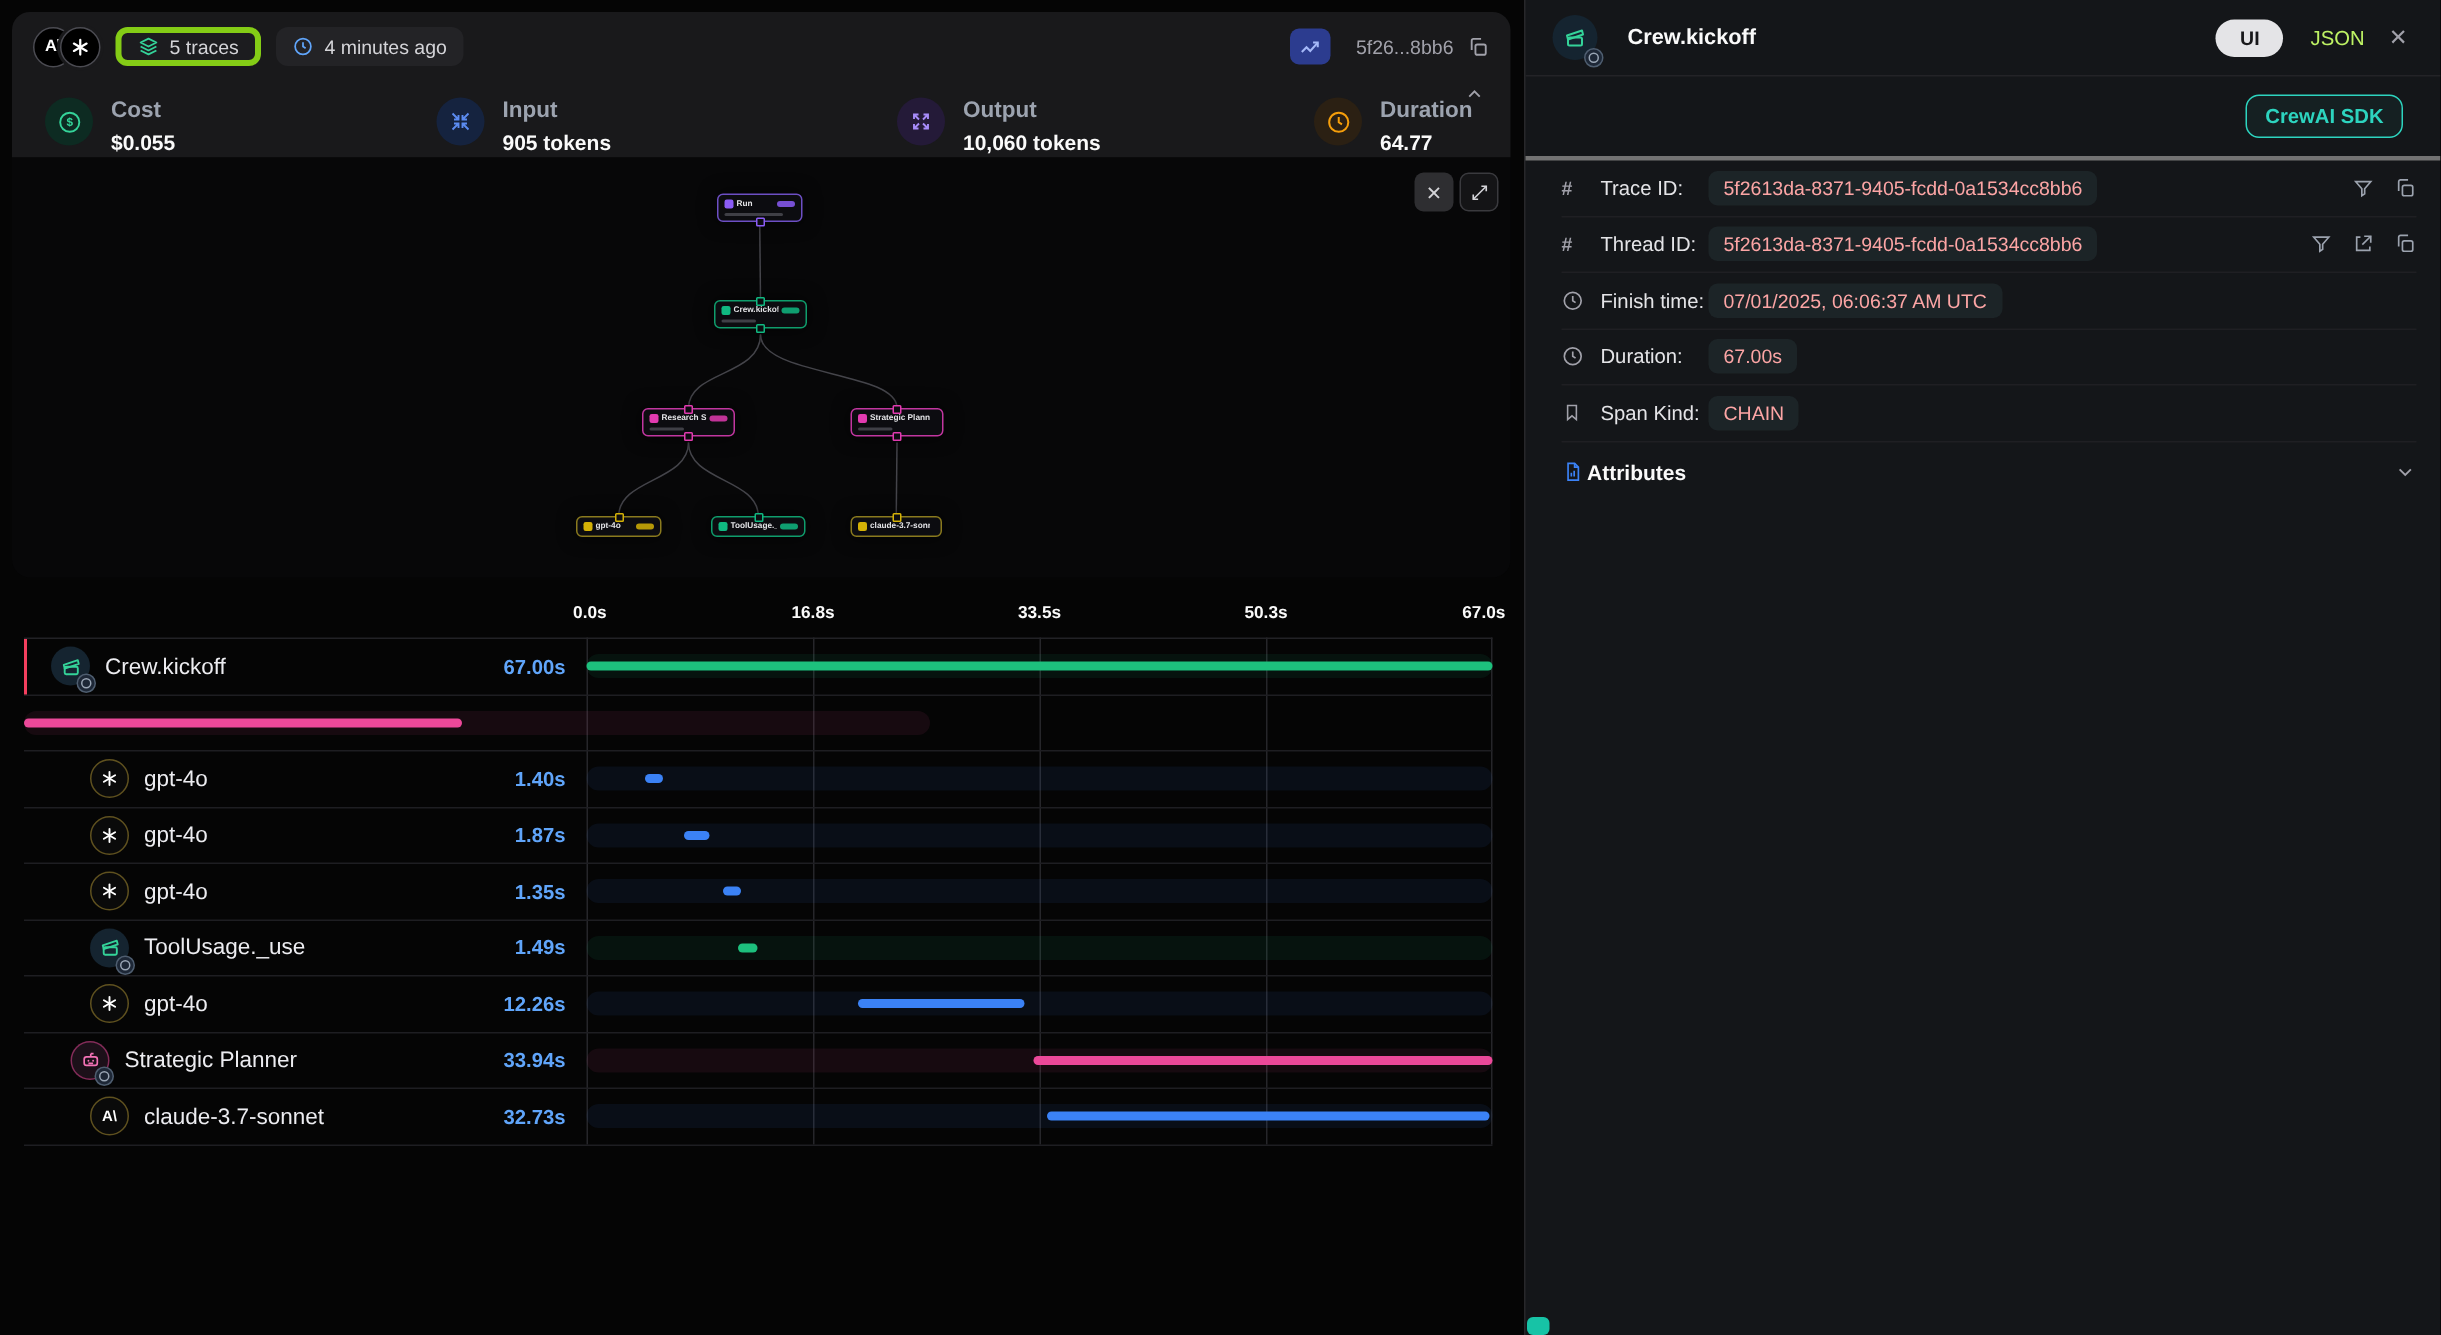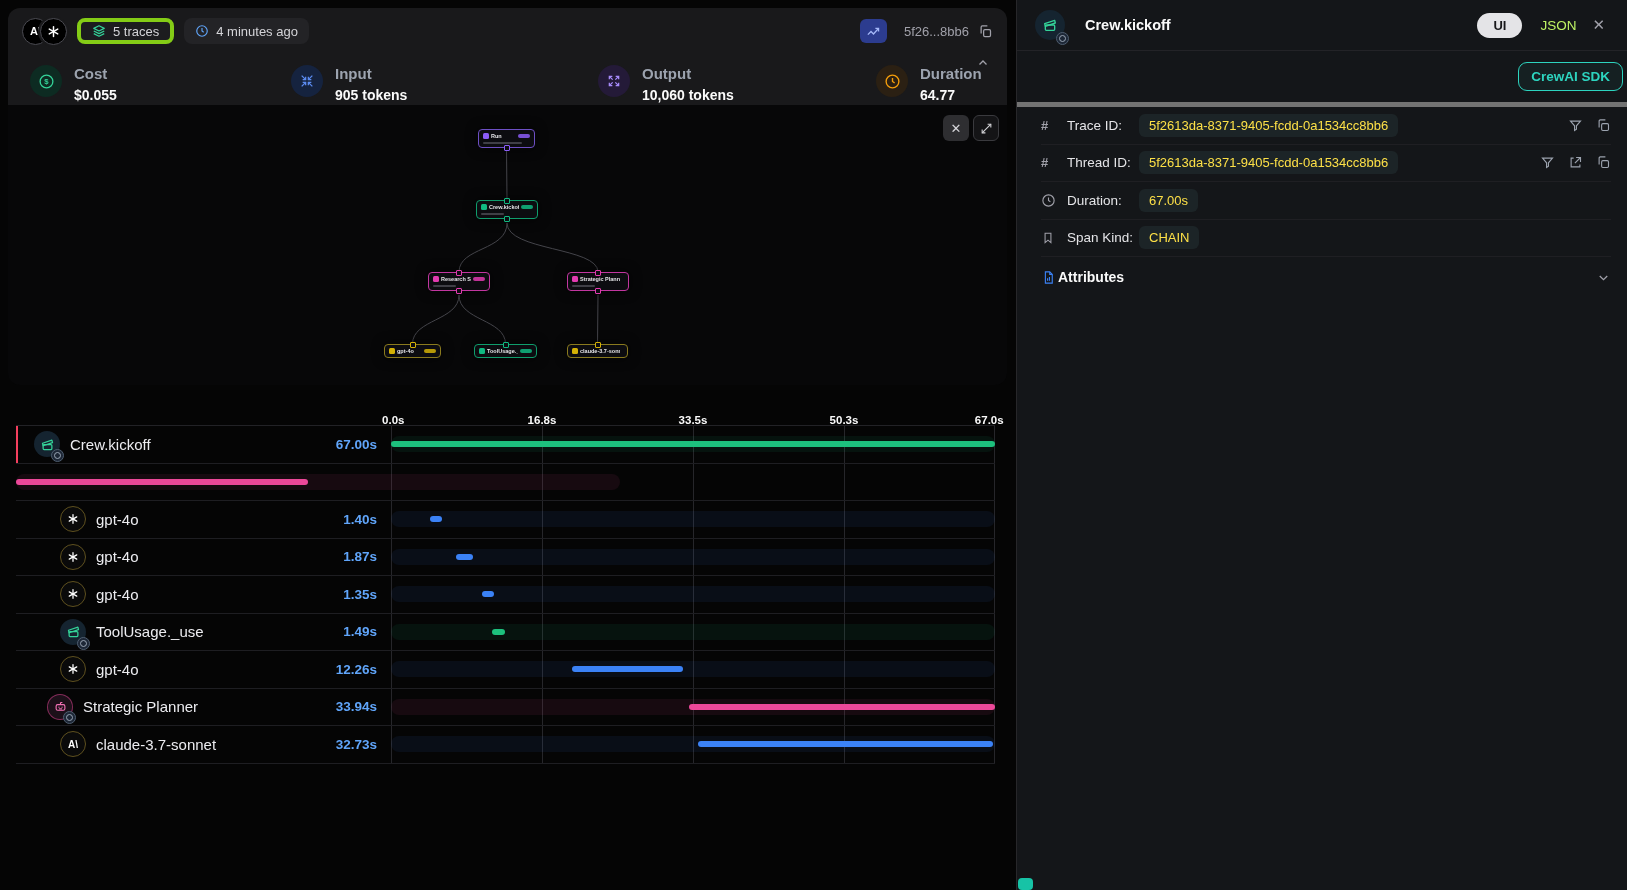--- a/index.html
+++ b/index.html
@@ -54,21 +54,21 @@
   .green  { border-color:#0f9d6c; color:#10b981; }
   .pink   { border-color:#c236a0; color:#e23bb0; }
   .yellow { border-color:#8a7a1e; color:#d4b106; }
   .gbtn { position:absolute; width:26px; height:26px; border-radius:6px; display:flex;
     align-items:center; justify-content:center; color:#d4d4d8; }
   .gbtn.close { left:935px; top:10px; background:#2e2e31; font-size:13px; }
   .gbtn.expand { left:965px; top:10px; background:#141416; border:1px solid #3a3a3e; }
 
   
   .wf { position:absolute; left:16px; top:400px; width:979px; height:363px; }
-  .wf-axis { position:absolute; left:375px; top:0; width:604px; height:25px;margin-top:11px; }
+  .wf-axis { position:absolute; left:375px; top:0; width:604px; height:25px; }
   .wf-axis span { position:absolute; top:3px; font-size:11.5px; font-weight:700; color:#fafafa;
     transform:translateX(-50%); }
   .wf-grid { position:absolute; left:375px; top:25px; width:604px; height:338px; }
   .wf-grid i { position:absolute; top:0; bottom:0; width:1px; background:#26262a; }
   .wf-table { position:absolute; left:0; top:25px; width:979px; border-top:1px solid #222226; }
   .wf-row { display:flex; height:37.5px; border-bottom:1px solid #1e1e22; position:relative; }
   .wf-row.selected::before { content:""; position:absolute; left:0; top:0; bottom:0; width:2px;
     background:#f43f5e; }
   .wf-label { width:375px; display:flex; align-items:center; padding-right:14px; flex:none; }
   .depth-0 .wf-label { padding-left:18px; }
@@ -93,28 +93,28 @@
   .panel { position:absolute; left:1016px; top:0; width:611px; height:890px;
     background:#141619; border-left:1px solid #27272a; }
   .p-header { height:50px; display:flex; align-items:center; padding:0 18px; }
   .p-title { font-size:14.5px; font-weight:700; color:#fafafa; margin-left:10px; }
   .tab-ui { margin-left:auto; background:#e4e4e7; color:#18181b; font-weight:700; font-size:13px;
     padding:5px 16px; border-radius:999px; }
   .tab-json { color:#bef264; font-size:13.5px; margin:0 16px 0 18px; }
   .p-close { color:#a1a1aa; font-size:15px; margin-right:4px; }
   .p-div { height:1px; background:#232327; }
   .sdk-row { height:56px; display:flex; align-items:center; justify-content:flex-end;
-    padding:0 4px; border-bottom:5px solid #737373; }
+    padding:0 25px; border-bottom:3px solid #737373; }
   .sdk-pill { color:#2dd4bf; border:1px solid #2dd4bf; border-radius:9px; padding:6px 12px;
     font-size:13.5px; font-weight:700; background:rgba(45,212,191,.06); }
   .f-row { height:37.5px; display:flex; align-items:center; margin:0 16px 0 24px;
     border-bottom:1px solid #1f1f23; }
   .f-icon { width:17px; display:flex; color:#a1a1aa; font-size:13px; font-weight:700; flex:none; }
   .f-label { font-size:13.5px; color:#e4e4e7; margin-left:9px; width:72px; flex:none; }
-  .f-value { background:#1c2427; color:#fde047; font-size:13px; padding:4px 10px;
+  .f-value { background:#1c2427; color:#fca5a5; font-size:13px; padding:4px 10px;
     border-radius:6px; white-space:nowrap; }
   .f-actions { margin-left:auto; display:flex; gap:13px; color:#9ca3af; align-items:center; }
   .attr-row { height:40px; display:flex; align-items:center; margin:0 16px 0 24px; }
   .attr-label { font-size:14px; font-weight:700; color:#fafafa; }
   .attr-chevron { margin-left:auto; color:#a1a1aa; display:flex; }
   .chat-widget { position:absolute; left:1018px; top:878px; width:15px; height:12px;
     border-radius:4px; background:#17c3a6; }
   svg { display:block; }
 </style>
 </head>
@@ -537,20 +537,30 @@
       <span>
           <svg width="15" height="15" viewBox="0 0 24 24" fill="none" stroke="currentColor" stroke-width="1.8">
             <rect x="9" y="9" width="11" height="11" rx="2"></rect>
             <path d="M5 15V5a2 2 0 0 1 2-2h8"></path>
           </svg>
         </span>
     </span>
   </div>
 
 
+  <div class="f-row">
+    <span class="f-icon">
+        <svg width="15" height="15" viewBox="0 0 24 24" fill="none" stroke="currentColor" stroke-width="1.8">
+          <circle cx="12" cy="12" r="9"></circle>
+          <path d="M12 7v5l3 2"></path>
+        </svg>
+      </span>
+    <span class="f-label">Finish time:</span>
+    <span class="f-value">07/01/2025, 06:06:37 AM UTC</span>
+  </div>
 
   <div class="f-row">
     <span class="f-icon">
         <svg width="15" height="15" viewBox="0 0 24 24" fill="none" stroke="currentColor" stroke-width="1.8">
           <circle cx="12" cy="12" r="9"></circle>
           <path d="M12 7v5l3 2"></path>
         </svg>
       </span>
     <span class="f-label">Duration:</span>
     <span class="f-value">67.00s</span>

